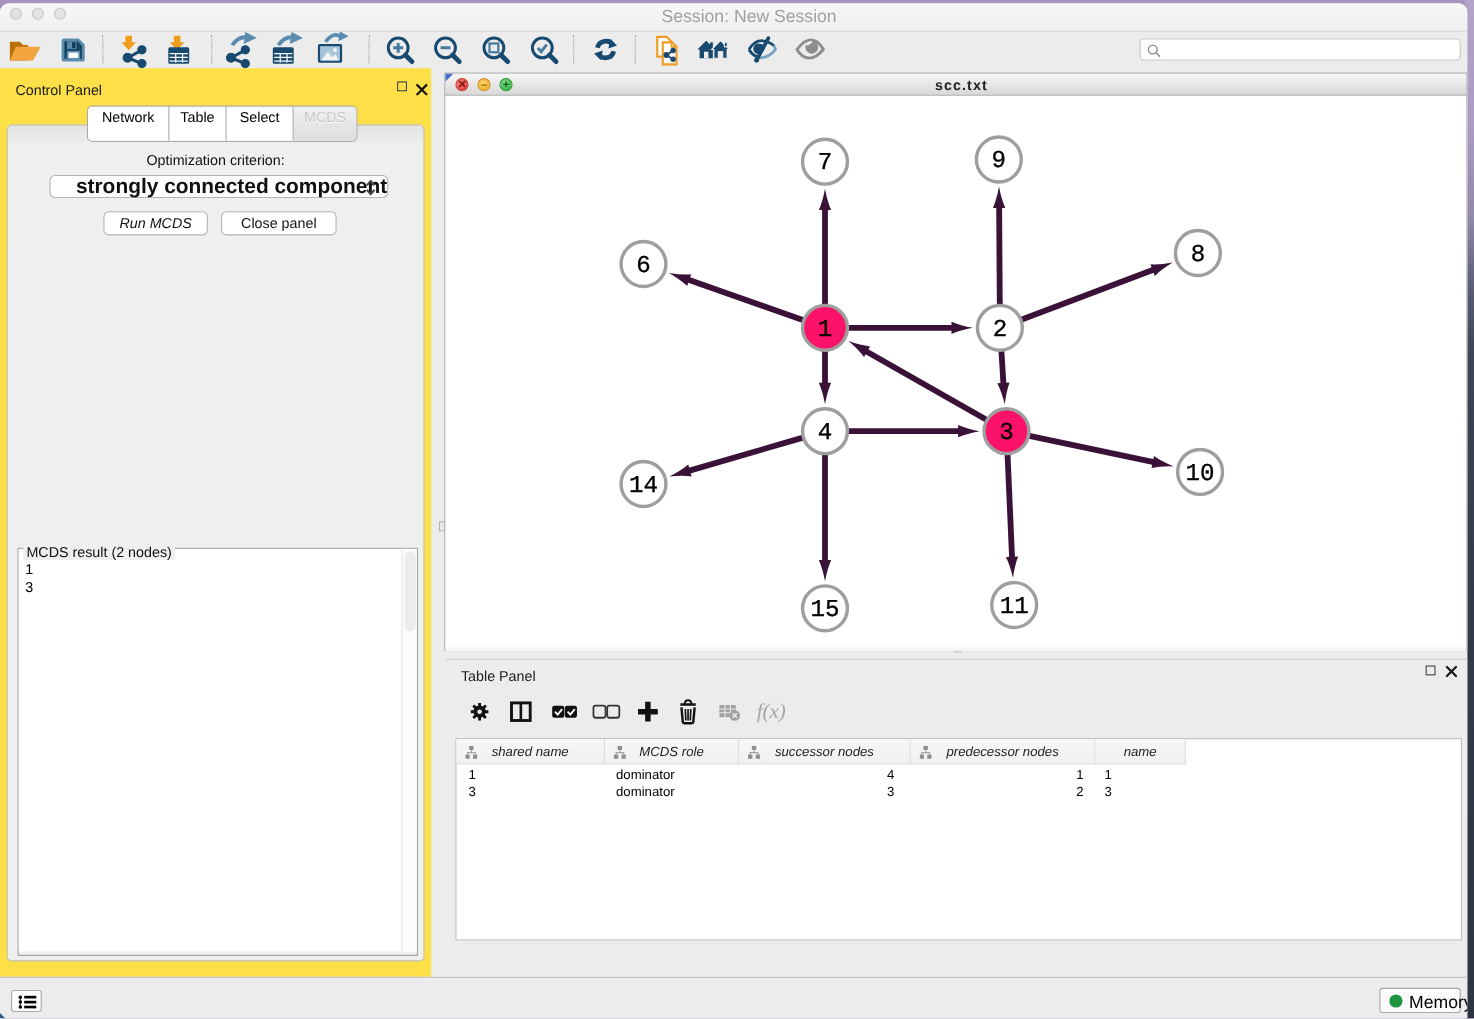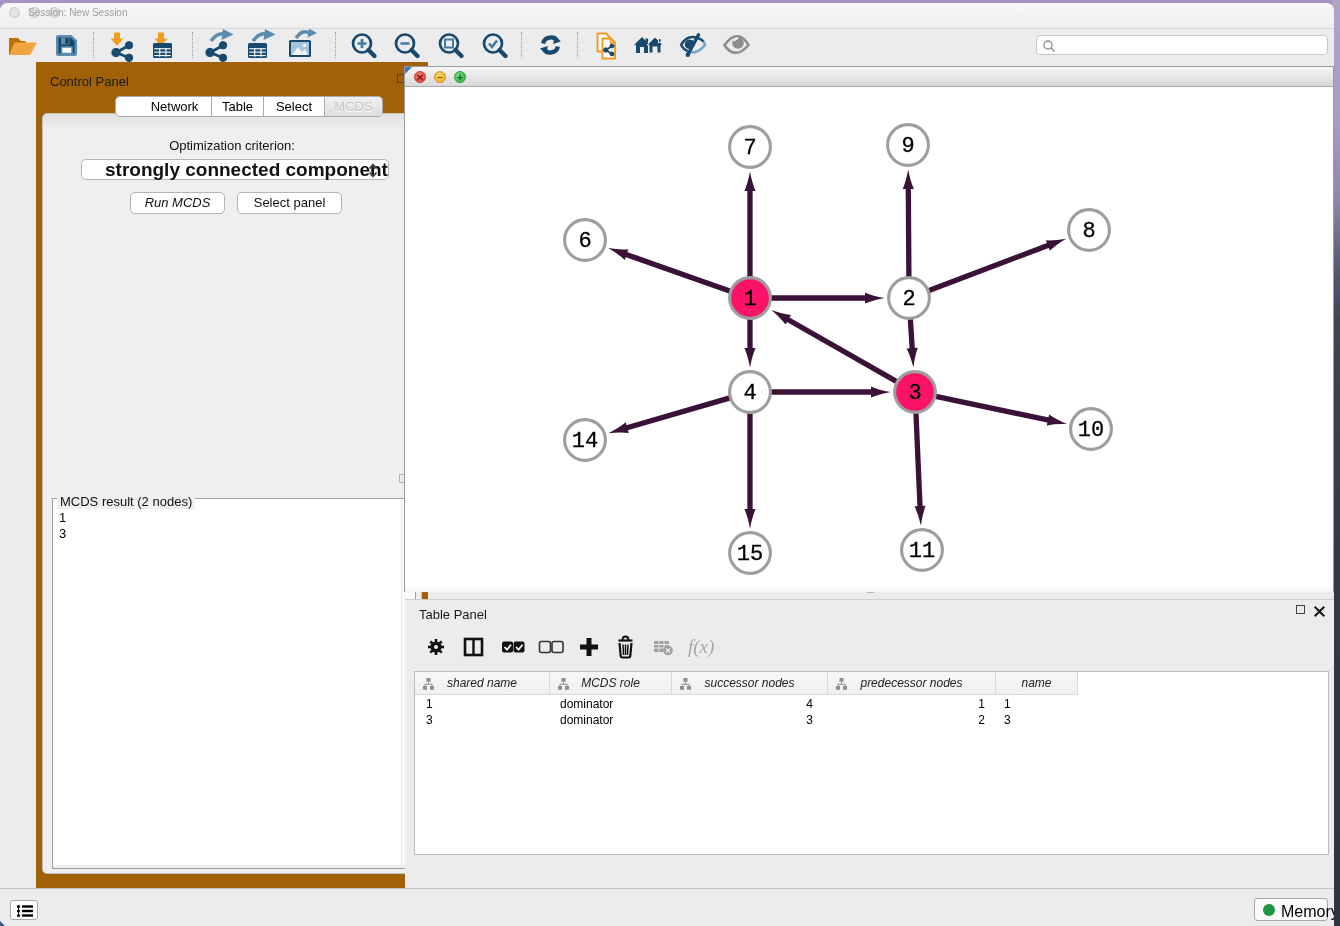--- a/index.html
+++ b/index.html
@@ -8,38 +8,38 @@
 #desk-right { position:absolute; right:0; top:0; width:8px; height:926px;
   background:linear-gradient(180deg,#b2a3c8 0px,#a99bc2 120px,#8f87a8 200px,#5c5f75 260px,#3f4456 320px,#333948 560px,#2e3442 926px); }
 #win { position:absolute; left:0; top:3px; width:1334px; height:923px; background:#ececec;
   border-radius:8px 8px 0 0; overflow:hidden; }
 
 #titlebar { position:absolute; left:0; top:0; width:100%; height:25px;
   background:linear-gradient(180deg,#f8f8f8,#efefef); }
 .tl { position:absolute; top:3.5px; width:11px; height:11px; border-radius:50%;
   background:#e3e3e3; border:1px solid #c6c6c6; }
 #titlebar .t1{left:9px;} #titlebar .t2{left:29px;} #titlebar .t3{left:49px;}
-#titletext { position:absolute; top:4px; left:0; width:1334px; 
-  font-size:10px; color:#9f9f9f;padding-left:28px; }
+#titletext { position:absolute; top:4px; left:0; width:1334px; text-align:center;
+  font-size:16px; color:#9f9f9f;padding-left:28px; }
 
 #toolbar { position:absolute; left:0; top:25px; width:100%; height:33px;
   background:#ececec; border-top:1px solid #d8d8d8; }
 #toolbar svg { position:absolute; top:0; left:0; }
 .tsep { position:absolute; top:3px; height:26px; width:0;
   border-left:1px dotted #9a9a9a; }
 #search { position:absolute; left:1036px; top:6px; width:292px; height:20px;
   background:#fff; border:1px solid #c6c6c6; border-radius:4px; }
 #search svg { position:absolute; left:5px; top:3px; }
 
-#cpanel { position:absolute; left:0; top:59px; width:392px; height:829px; background:#a16207;margin-left:36px; }
+#cpanel { position:absolute; left:0; top:59px; width:392px; height:829px; background:#fde047; }
 .phead { font-size:13px; color:#1a1a1a; }
 .floatbtn { position:absolute; width:9px; height:9px; border:1.5px solid #444; background:transparent; }
 
-#cp-tabs { position:absolute; left:79px; top:34px; height:21px; display:flex;
-  border:1px solid #ababab; border-radius:5px; overflow:hidden; background:#fff; z-index:3;padding-left:22px; }
+#cp-tabs { position:absolute; left:79px; top:34px; height:33px; display:flex;
+  border:1px solid #ababab; border-radius:5px; overflow:hidden; background:#fff; z-index:3; }
 .tabseg { font-size:13px; color:#000; text-align:center; line-height:19px; background:#fff; border-left:1px solid #ababab; }
 .tabseg:first-child { border-left:none; }
 .tabseg.sel { background:linear-gradient(180deg,#f0f0f0,#dedede); color:#c6c6c6; text-shadow:0 1px 0 #fff; }
 #cp-body { position:absolute; left:6px; top:51px; width:380px; height:761px;
   border:1px solid #c2c2c2; border-radius:5px;
   background:linear-gradient(180deg,#e3e3e3 0px,#e9e9e9 10px,#efefef 18px); }
 #optlabel { position:absolute; left:0; top:25px; width:100%; text-align:center; font-size:13px; color:#111; }
 #dropdown { position:absolute; left:39px; top:46px; width:308px; height:21px; background:#fff;
   border:1px solid #b4b4b4; border-radius:5px; font-size:19px; color:#111; line-height:19px; padding-left:23px;font-weight:bold; }
 .btn { position:absolute; height:22px; background:#fff; border:1px solid #b4b4b4; border-radius:5px;
@@ -247,21 +247,21 @@
     </div>
     <div style="position:absolute;left:6px;top:51px;width:380px;">
       <div id="optlabel">Optimization criterion:</div>
       <div id="dropdown">strongly connected component
         <svg style="position:absolute;right:9px;top:3px" width="12" height="15" viewBox="0 0 12 15">
             <path d="M2.5 5.5 L6 1.5 L9.5 5.5" fill="none" stroke="#444" stroke-width="1.8"></path>
             <path d="M2.5 9.5 L6 13.5 L9.5 9.5" fill="none" stroke="#444" stroke-width="1.8"></path>
           </svg>
       </div>
       <div class="btn" style="left:88px;top:79px;width:95px;font-style:italic;">Run MCDS</div>
-      <div class="btn" style="left:195px;top:79px;width:105px;">Select panel</div>
+      <div class="btn" style="left:195px;top:79px;width:105px;">Close panel</div>
     </div>
     <div id="fieldset">
       <div id="fs-border"></div>
       <div id="fs-legend">MCDS result (2 nodes)</div>
       <div id="fs-white">
         <div id="fs-text">1<br>3</div>
         <div id="fs-scroll">
             <div id="fs-thumb"></div>
           </div>
       </div>
@@ -269,20 +269,21 @@
   </div>
 
   <div class="grip" style="left:399px;top:471px;width:6px;height:9px;"></div>
   <div class="grip" style="left:867px;top:585px;width:7px;height:5px;"></div>
 
   <div id="netframe">
     <div id="nettitle">
       <div class="mtl" style="left:9px;background:radial-gradient(circle at 35% 30%,#f37d76,#dd3a31);border:1px solid #c43c33;color:#7e1510;">✕</div>
       <div class="mtl" style="left:29px;background:radial-gradient(circle at 35% 30%,#fbd463,#f0a41c);border:1px solid #d29023;color:#8e5d06;">–</div>
       <div class="mtl" style="left:49px;background:radial-gradient(circle at 35% 30%,#7ad981,#2eac3d);border:1px solid #2d9a3c;color:#0d5c17;">+</div>
+      <div id="nettitletext">scc.txt</div>
       <div id="netcorner"></div>
     </div>
     <div id="netcanvas">
       <svg width="928" height="500" viewBox="405 87 928 500">
 <line x1="750.0" y1="277.0" x2="750.0" y2="188.0" stroke="#3a1238" stroke-width="5.3"></line>
 <path d="M750.0 170.5 Q752.1 182.0 755.6 190.0 L744.4 190.0 Q747.9 182.0 750.0 170.5 Z" fill="#3a1238"></path>
 <line x1="731.1" y1="290.4" x2="624.6" y2="252.9" stroke="#3a1238" stroke-width="5.3"></line>
 <path d="M608.1 247.1 Q619.7 249.0 628.4 248.3 L624.7 258.9 Q618.3 252.9 608.1 247.1 Z" fill="#3a1238"></path>
 <line x1="770.0" y1="297.0" x2="867.0" y2="297.0" stroke="#3a1238" stroke-width="5.3"></line>
 <path d="M884.5 297.0 Q873.0 299.1 865.0 302.6 L865.0 291.4 Q873.0 294.9 884.5 297.0 Z" fill="#3a1238"></path>

